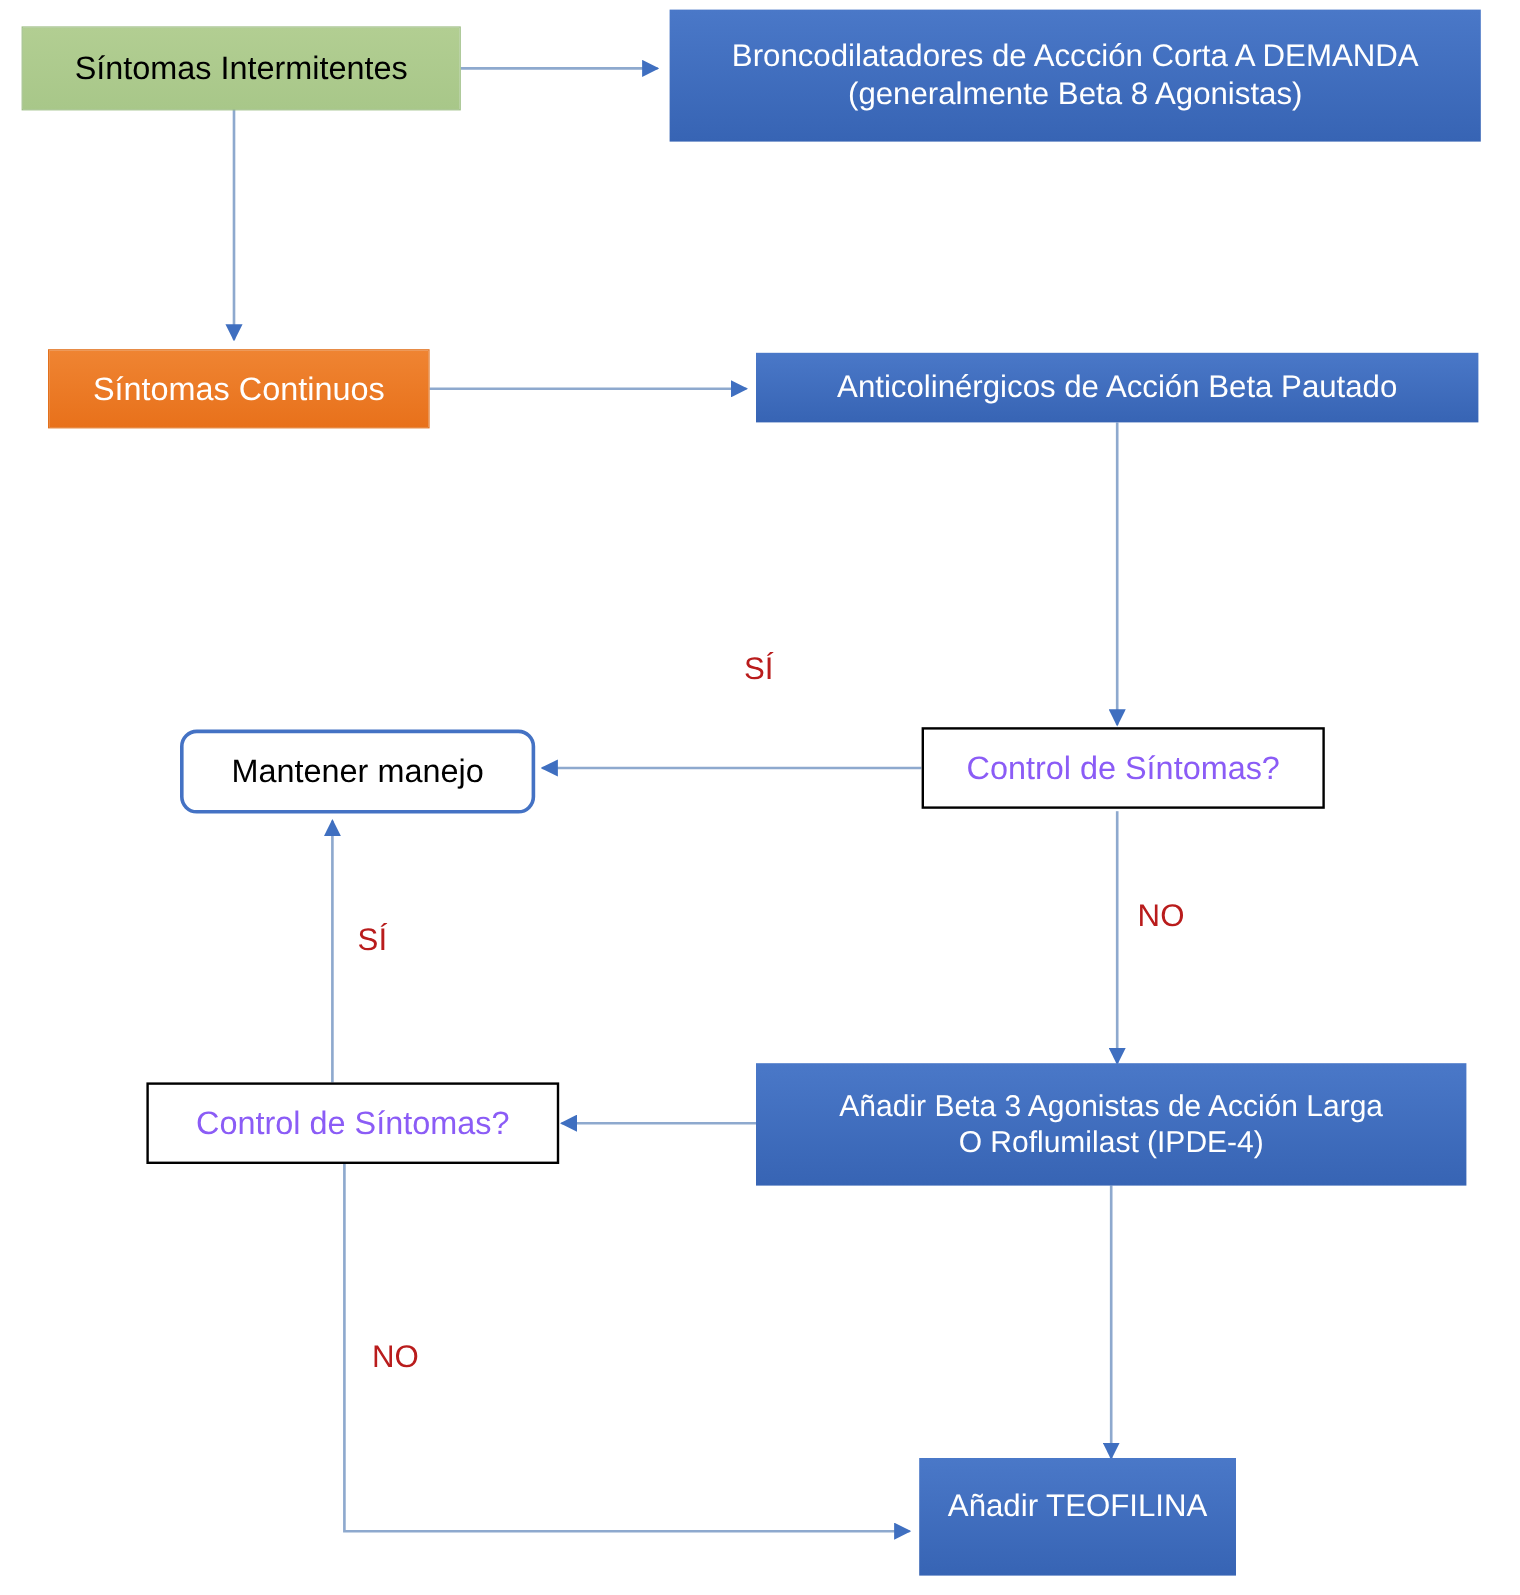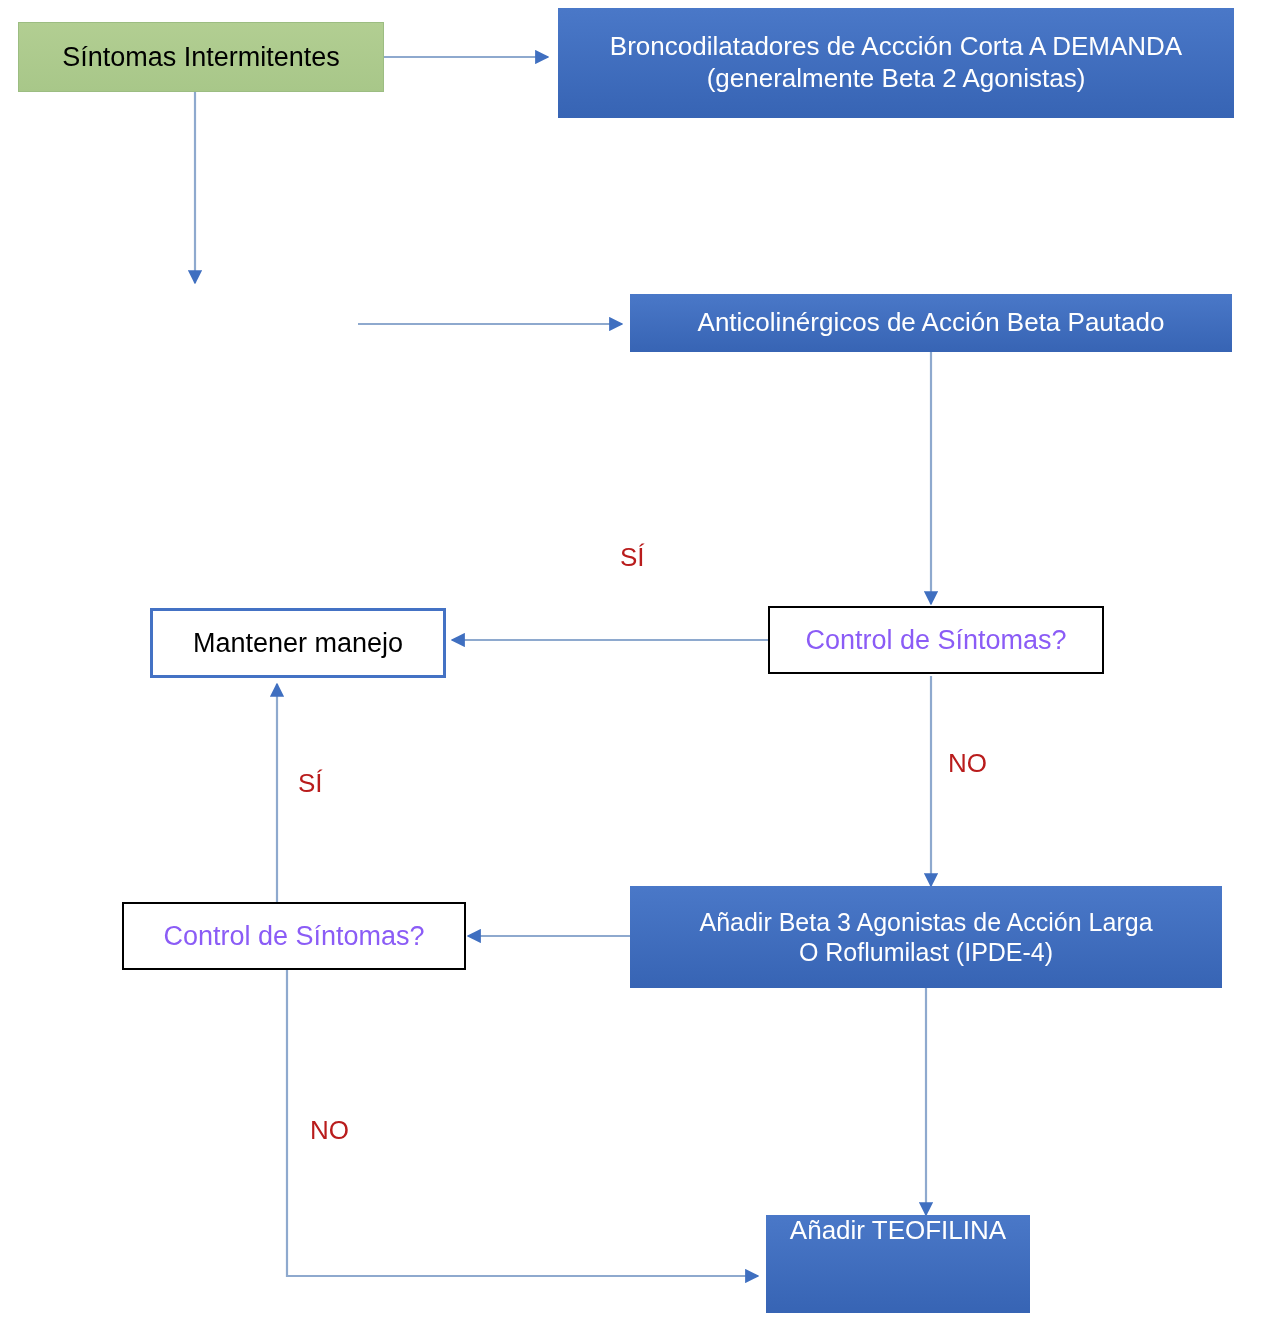--- a/index.html
+++ b/index.html
@@ -63,21 +63,21 @@
     font-size: 27px;
   }
   .node-white-blue {
     background: #ffffff;
     border: 3px solid #4472c4;
     color: #000000;
     font-size: 27px;
   }
   .node-top-align {
     align-items: flex-start;
-    padding-top: 0;
+    padding-top: 24px;
   }
   .edge-label {
     position: absolute;
     font-size: 26px;
     color: #b91c1c;
     white-space: nowrap;
   }
 </style>
 </head>
 <body>
@@ -114,33 +114,36 @@
       <path d="M 926 988 L 926 1215" marker-end="url(#arrow)"></path>
     </g>
   </svg>
 
   <div class="node node-green" style="left:18px; top:22px; width:366px; height:70px;">
     <span>Síntomas Intermitentes</span>
   </div>
 
   <div class="node node-blue" style="left:558px; top:8px; width:676px; height:110px;">
     <span>Broncodilatadores de Accción Corta A DEMANDA
-(generalmente Beta 2 Agonistas)</span>
+(generalmente Beta 8 Agonistas)</span>
   </div>
 
+  <div class="node node-orange" style="left:40px; top:291px; width:318px; height:66px;">
+    <span>Síntomas Continuos</span>
+  </div>
 
   <div class="node node-blue" style="left:630px; top:294px; width:602px; height:58px;">
     <span>Anticolinérgicos de Acción Beta Pautado</span>
   </div>
 
   <div class="node node-white-black" style="left:768px; top:606px; width:336px; height:68px;">
     <span>Control de Síntomas?</span>
   </div>
 
-  <div class="node node-white-blue" style="left:150px; top:608px; width:296px; height:70px;">
+  <div class="node node-white-blue" style="left:150px; top:608px; width:296px; height:70px;border-radius:14px;">
     <span>Mantener manejo</span>
   </div>
 
   <div class="node node-blue node-blue-small" style="left:630px; top:886px; width:592px; height:102px;">
     <span>Añadir Beta 3 Agonistas de Acción Larga
 O Roflumilast (IPDE-4)</span>
   </div>
 
   <div class="node node-white-black" style="left:122px; top:902px; width:344px; height:68px;">
     <span>Control de Síntomas?</span>

